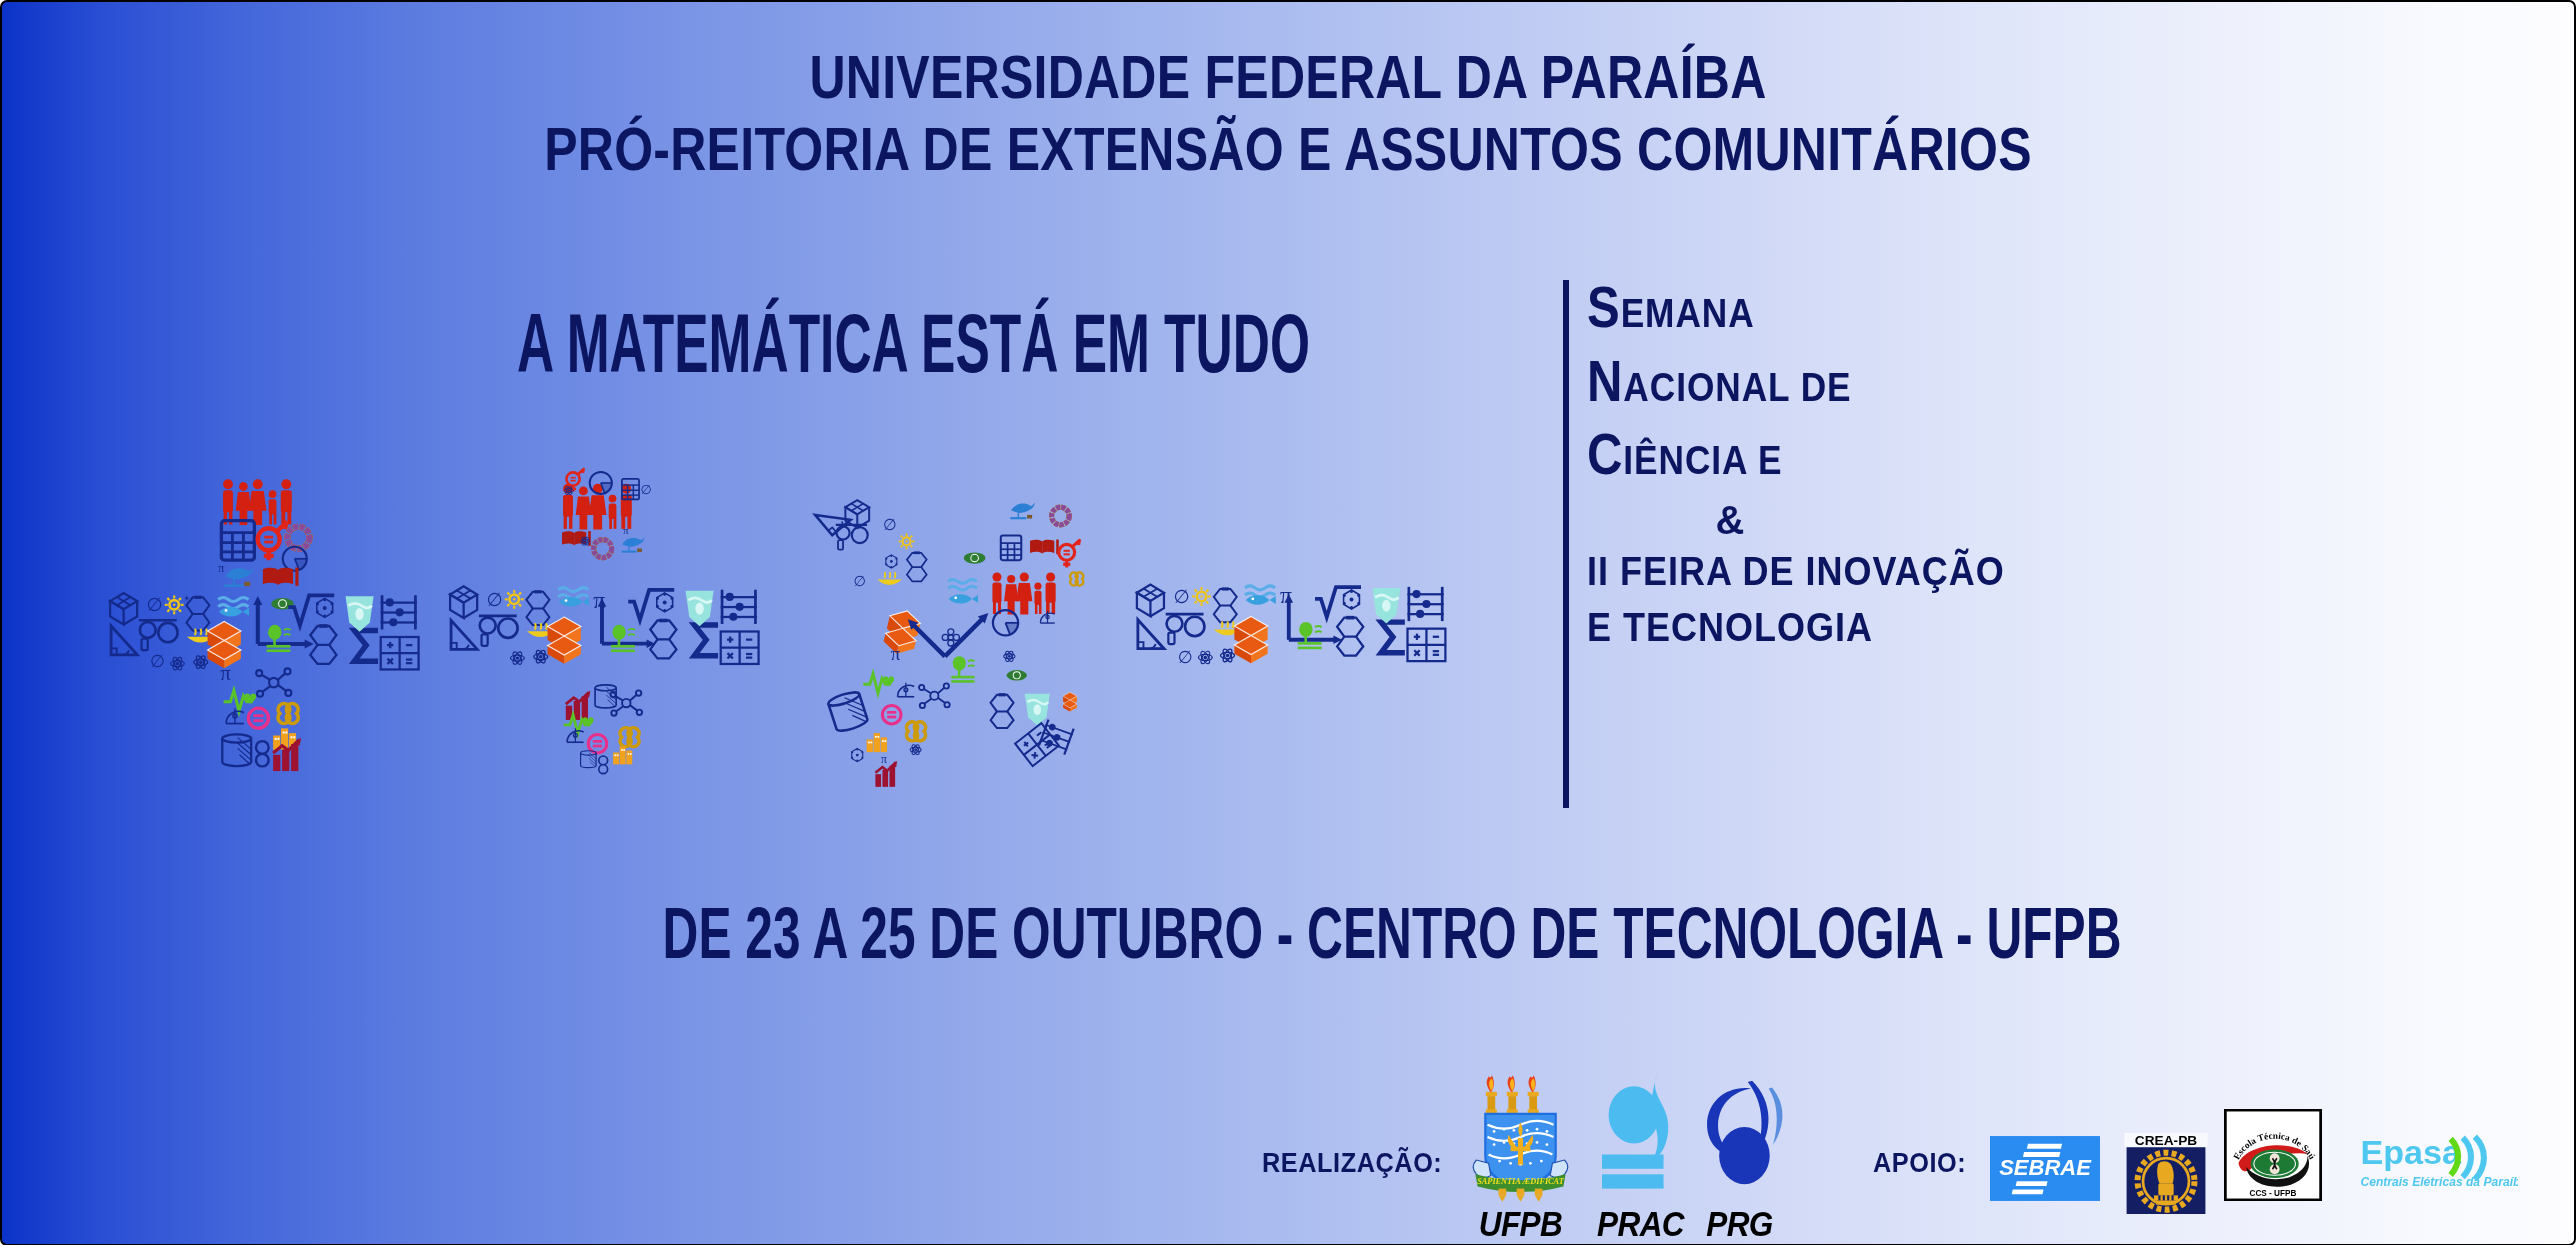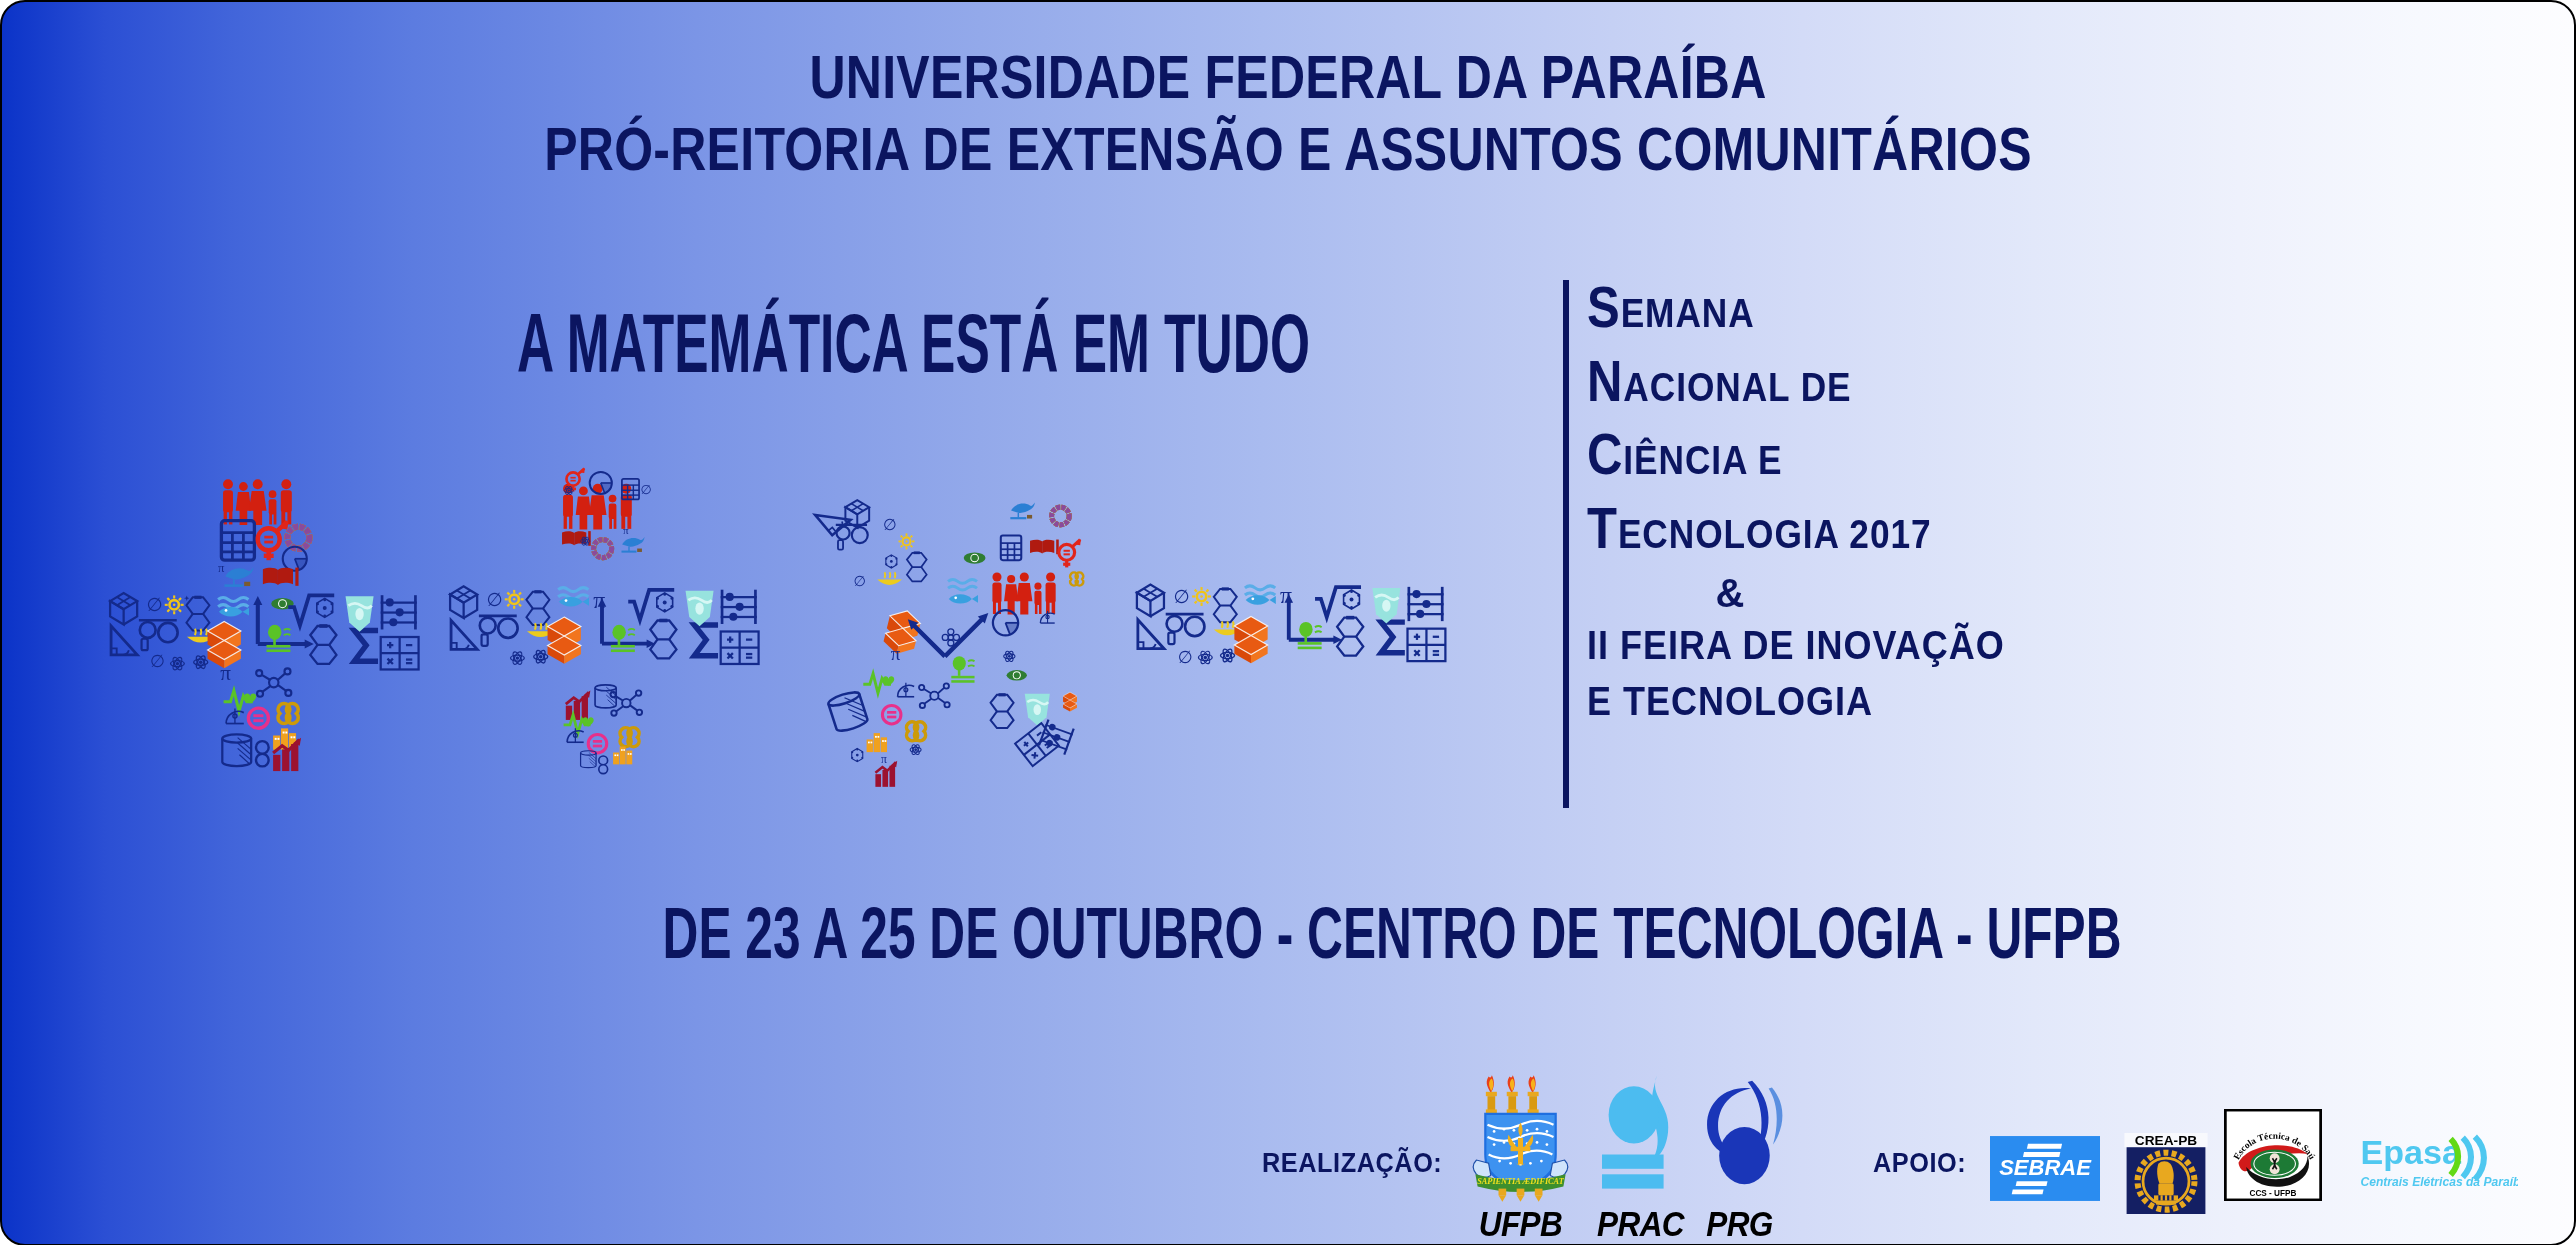--- a/index.html
+++ b/index.html
@@ -3,21 +3,21 @@
 <meta charset="utf-8">
 <style>
   html,body{margin:0;padding:0;background:#ffffff;}
   body{font-family:"Liberation Sans", sans-serif;}
 
   .poster{
     position:relative;
     width:2576px;height:1246px;
     box-sizing:border-box;
     border:2.8px solid #000000;
-    border-radius:25px;
+    border-radius:7px;
     overflow:hidden;
     background:linear-gradient(to right,
       #0b33c8 0%,
       #2b4fd4 4%,
       #4265da 9%,
       #5c7ce0 16%,
       #7b95e6 27%,
       #93a9ea 38%,
       #a9bbef 49%,
       #c0ccf3 60%,
@@ -169,23 +169,20 @@
 
   <div class="snct">
     <div class="row">
       <span class="smallcaps"><span class="cap">S</span><span>EMANA</span></span>
     </div>
     <div class="row">
       <span class="smallcaps"><span class="cap">N</span><span>ACIONAL DE</span></span>
     </div>
     <div class="row">
       <span class="smallcaps"><span class="cap">C</span><span>IÊNCIA E</span></span>
-    </div>
-    <div class="row">
-      <span class="smallcaps"><span class="cap">T</span><span>ECNOLOGIA 2017</span></span>
     </div>
     <span class="amp">&amp;</span>
     <div class="row">
       <span class="feira">II FEIRA DE INOVAÇÃO</span>
     </div>
     <div class="row">
       <span class="feira">E TECNOLOGIA</span>
     </div>
   </div>
 

